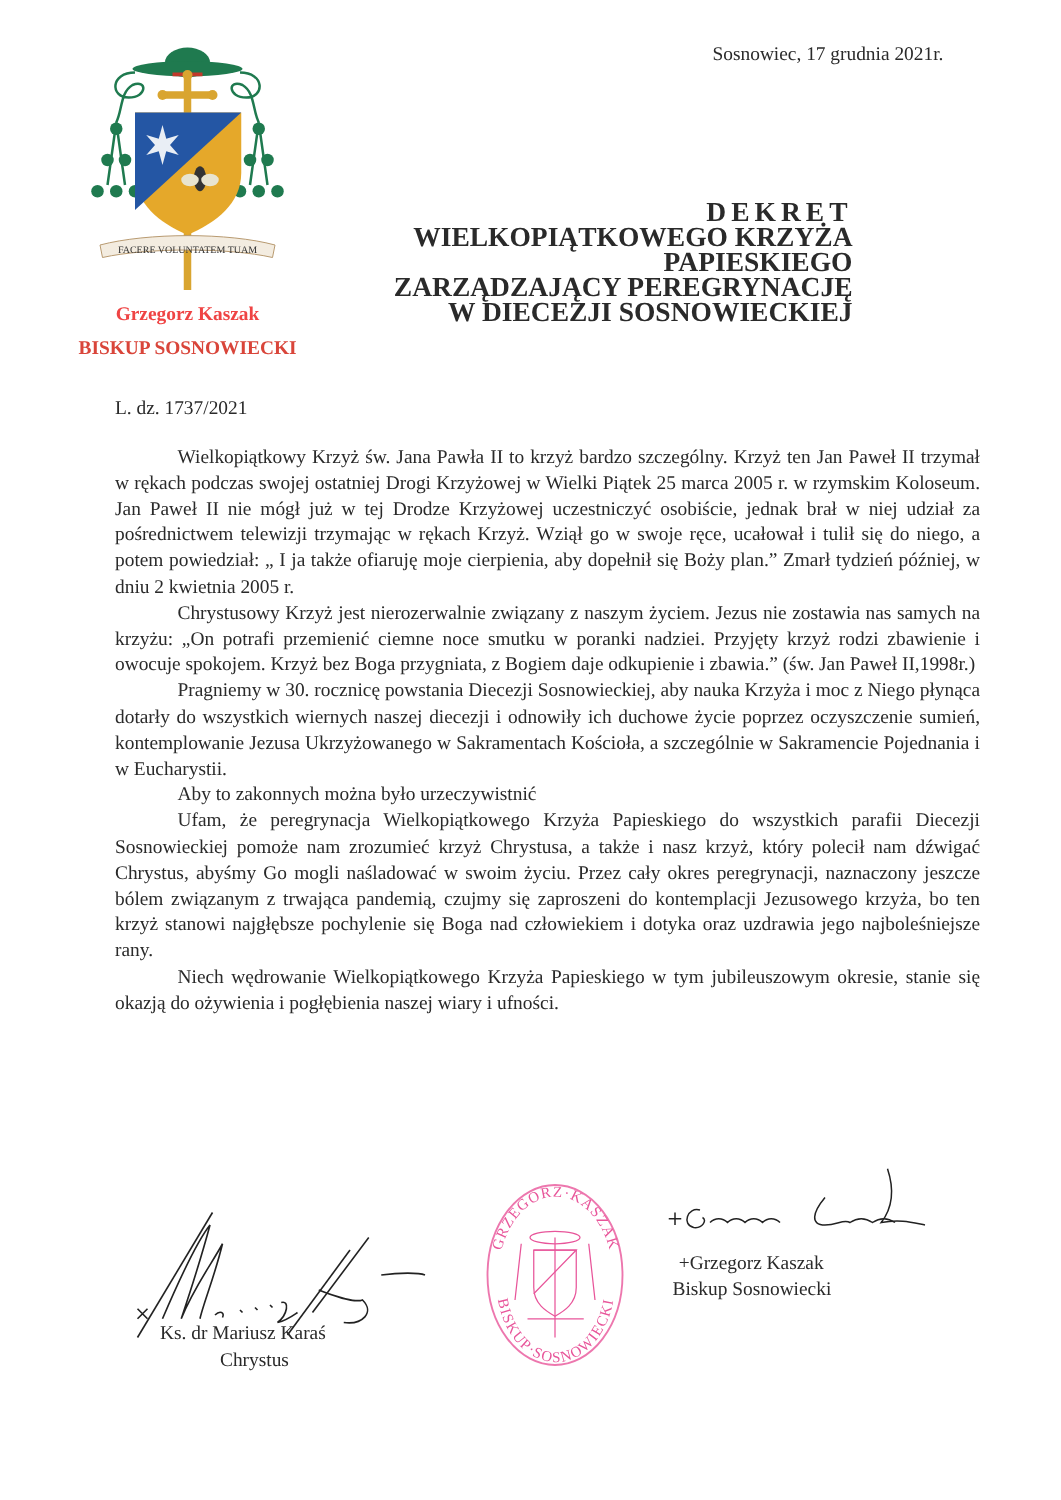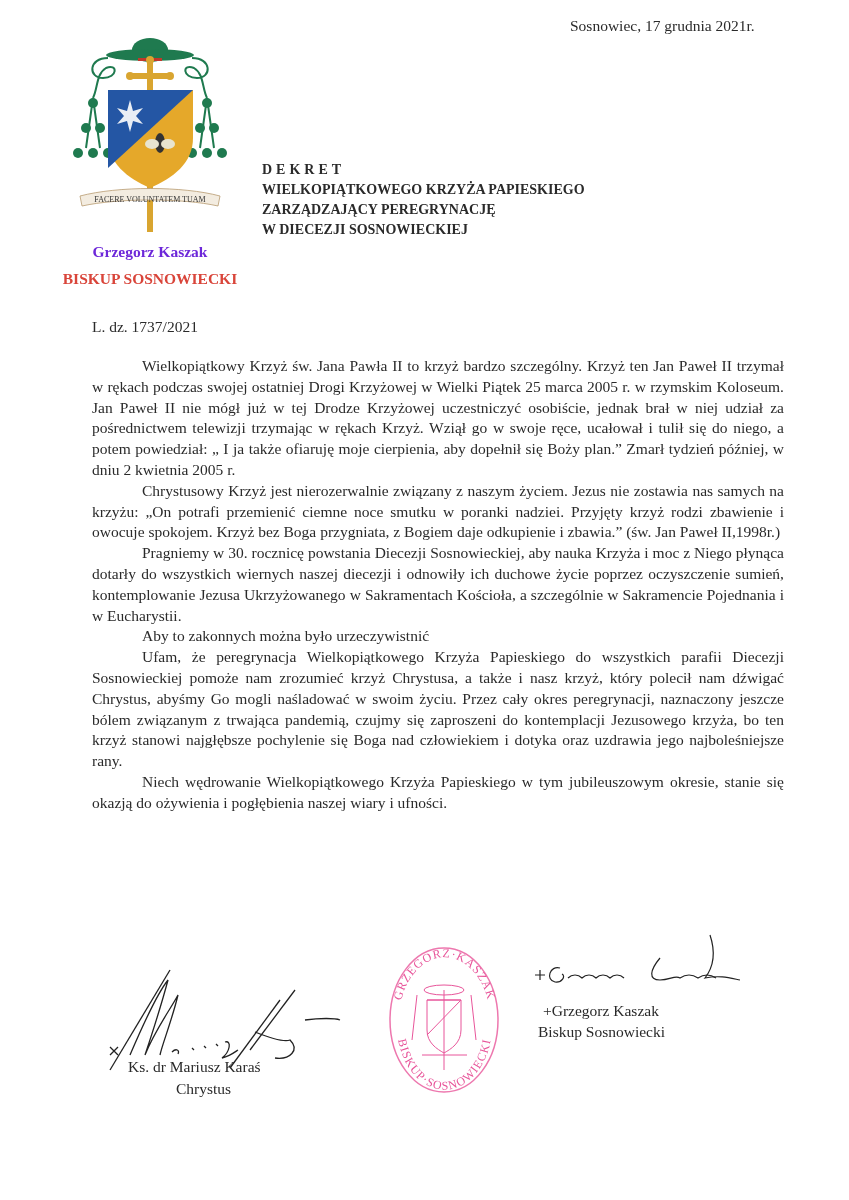--- a/index.html
+++ b/index.html
@@ -1,25 +1,25 @@
 <!DOCTYPE html>
 <html><head>
 <meta charset="utf-8">
 <style>
   html, body { margin: 0; padding: 0; background: #ffffff; }
   body {
     width: 849px; height: 1200px; position: relative; overflow: hidden;
     font-family: "Liberation Serif", serif; color: #2a2a2a;
   }
   .abs { position: absolute; }
-  #date { left: 570px; top: 17px; font-size: 15.5px; }
+  #date { left: 570px; top: 35px; font-size: 15.5px; }
   #coat { left: 68px; top: 28px; width: 165px; height: 210px; }
-  #bishop-name { left: 0; width: 300px; top: 243px; text-align: center; font-weight: bold; color: #6d28d9; font-size: 15.5px; }
+  #bishop-name { left: 0; width: 300px; top: 243px; text-align: center; font-weight: bold; color: #ef4444; font-size: 15.5px; }
   #bishop-title { left: 0; width: 300px; top: 270px; text-align: center; font-weight: bold; color: #d9453a; font-size: 15.5px; }
-  #title-block { left: 262px; width: 420px; top: 160px; text-align: left; font-weight: bold; font-size: 14px; line-height: 20px; }
+  #title-block { left: 262px; width: 420px; top: 160px; text-align: right; font-weight: bold; font-size: 22px; line-height: 20px; }
   #title-block .t0 { letter-spacing: 4px; }
   #ref { left: 80px; top: 318px; font-size: 15.5px; margin-left: 12px; }
   #body { left: 92px; top: 356px; width: 692px; font-size: 15.5px; line-height: 20.8px; text-align: justify; }
   #body p { margin: 0; text-indent: 50px; }
   #decree { text-align: center !important; font-weight: bold; font-style: italic; text-indent: 0 !important; }
   .sig-text { font-size: 15.5px; }
   #chancellor-name { left: 128px; top: 1058px; }
   #chancellor-role { left: 176px; top: 1080px; }
   #bishop-sig-name { left: 543px; top: 1002px; }
   #bishop-sig-role { left: 538px; top: 1023px; }

